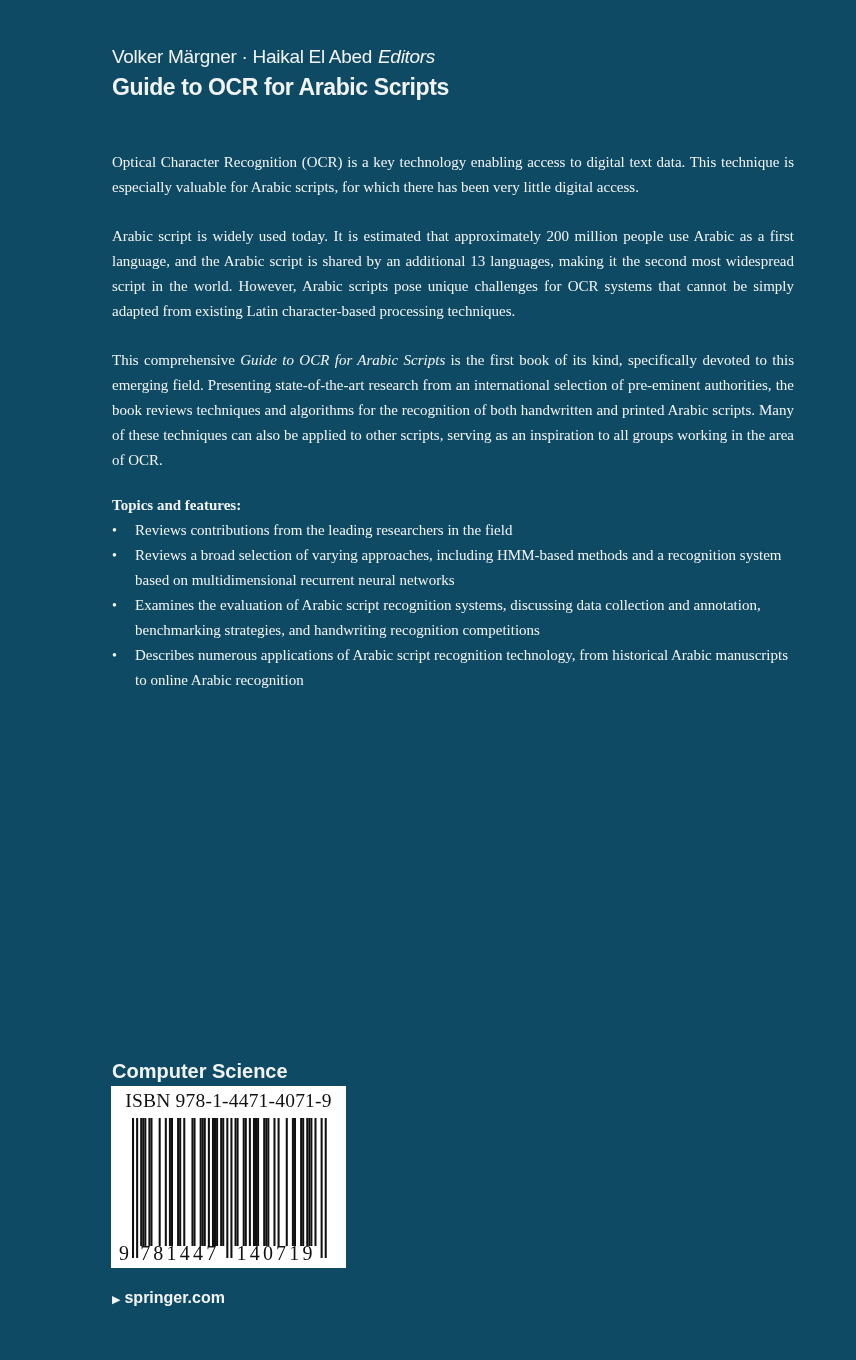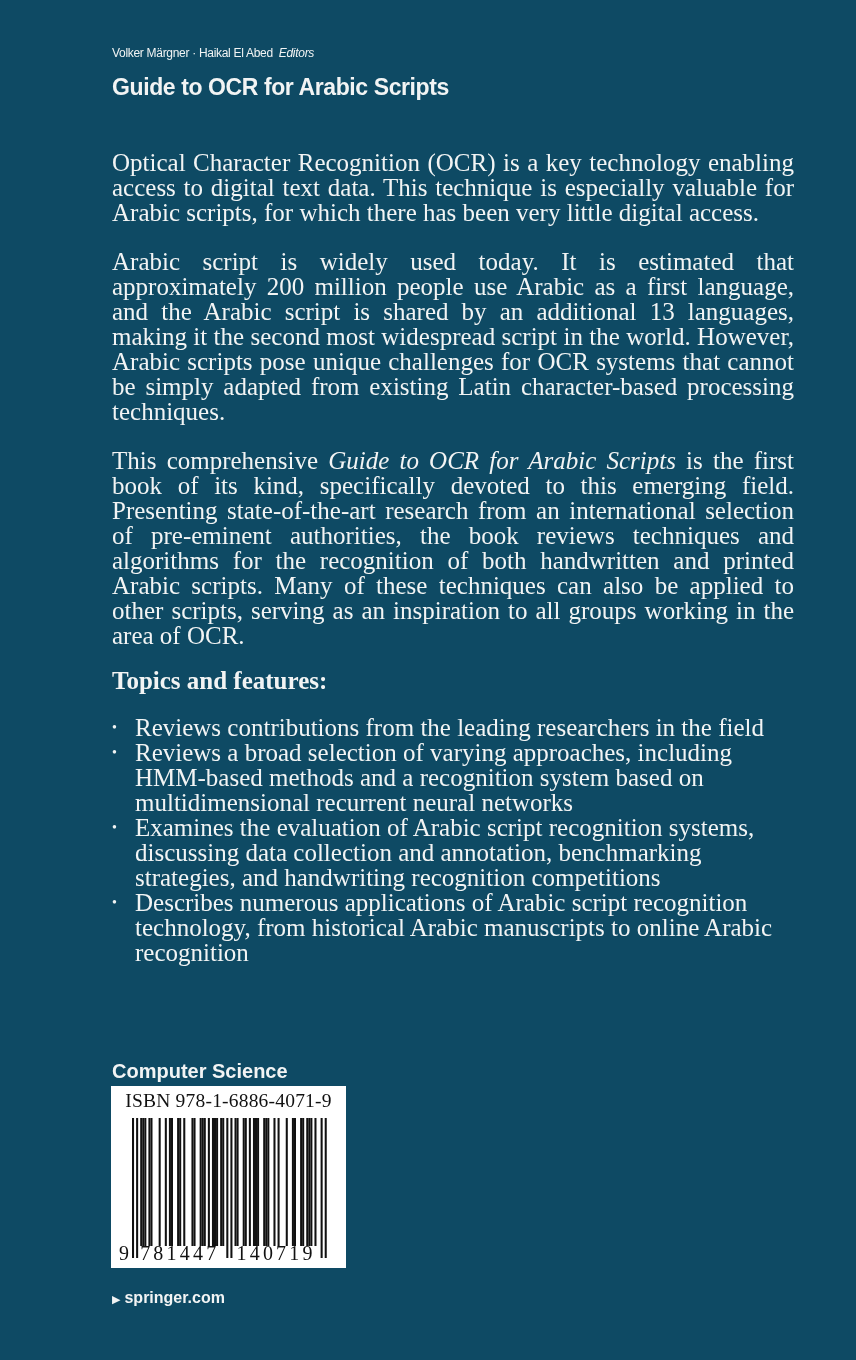--- a/index.html
+++ b/index.html
@@ -2,27 +2,27 @@
 <html><head>
 <meta charset="utf-8">
 <style>
   html, body { margin:0; padding:0; }
   body {
     width:856px; height:1360px; background:#0e4a64; color:#f2f4f4;
     position:relative; overflow:hidden;
     font-family:"Liberation Serif", "DejaVu Serif", serif;
   }
   .sans { font-family:"Liberation Sans", "DejaVu Sans", sans-serif; }
-  #editors { position:absolute; left:112px; top:46px; font-size:12px; letter-spacing:-0.3px; }
+  #editors { position:absolute; left:112px; top:46px; font-size:19px; letter-spacing:-0.3px; }
   #editors .role { font-style:italic; margin-left:6px; }
   #title { position:absolute; left:112px; top:74px; font-size:23px; font-weight:bold; letter-spacing:-0.4px; }
-  #body { position:absolute; left:112px; top:150px; width:682px; font-size:25px; line-height:25px; }
+  #body { position:absolute; left:112px; top:150px; width:682px; font-size:15px; line-height:25px; }
   #body p { margin:0 0 24px 0; text-align:justify; text-align-last:left; }
   #body .ital { font-style:italic; }
-  #topics-head { font-weight:bold; margin:-4px 0 22px 0; }
+  #topics-head { font-weight:bold; margin:-4px 0 0 0; }
   #topics { list-style:none; margin:0 0 24px 0; padding:0; }
   #topics li { position:relative; padding-left:23px; }
   #topics li::before { content:"•"; position:absolute; left:0; top:0; font-size:14px; }
   #subject { position:absolute; left:112px; top:1060px; font-size:20px; font-weight:bold; }
   #barcode-box { position:absolute; left:111px; top:1086px; width:235px; height:182px; background:#fff; }
   #isbn-text { position:absolute; left:0; width:235px; top:4px; text-align:center; color:#111; font-size:19.5px; letter-spacing:0.2px; }
   #bars { position:absolute; left:0; top:0; }
   #springer { position:absolute; left:112px; top:1289px; font-size:16px; font-weight:bold; }
   #springer .arrow { font-size:11px; margin-right:4px; }
 </style>
@@ -43,21 +43,21 @@
     <li>Reviews contributions from the leading researchers in the field</li>
     <li>Reviews a broad selection of varying approaches, including HMM-based methods and a recognition system based on multidimensional recurrent neural networks</li>
     <li>Examines the evaluation of Arabic script recognition systems, discussing data collection and annotation, benchmarking strategies, and handwriting recognition competitions</li>
     <li>Describes numerous applications of Arabic script recognition technology, from historical Arabic manuscripts to online Arabic recognition</li>
   </ul>
 </div>
 
 <div id="subject" class="sans">Computer Science</div>
 
 <div id="barcode-box">
-  <div id="isbn-text">ISBN 978-1-6886-4071-9</div>
+  <div id="isbn-text">ISBN 978-1-4471-4071-9</div>
   <svg id="bars" width="235" height="182">
       <rect x="21" y="32" width="2.05" height="140" fill="#111111"></rect>
       <rect x="25.1" y="32" width="2.05" height="140" fill="#111111"></rect>
       <rect x="29.2" y="32" width="2.05" height="128" fill="#111111"></rect>
       <rect x="31.25" y="32" width="2.05" height="128" fill="#111111"></rect>
       <rect x="33.3" y="32" width="2.05" height="128" fill="#111111"></rect>
       <rect x="37.4" y="32" width="2.05" height="128" fill="#111111"></rect>
       <rect x="39.45" y="32" width="2.05" height="128" fill="#111111"></rect>
       <rect x="47.65" y="32" width="2.05" height="128" fill="#111111"></rect>
       <rect x="53.8" y="32" width="2.05" height="128" fill="#111111"></rect>

